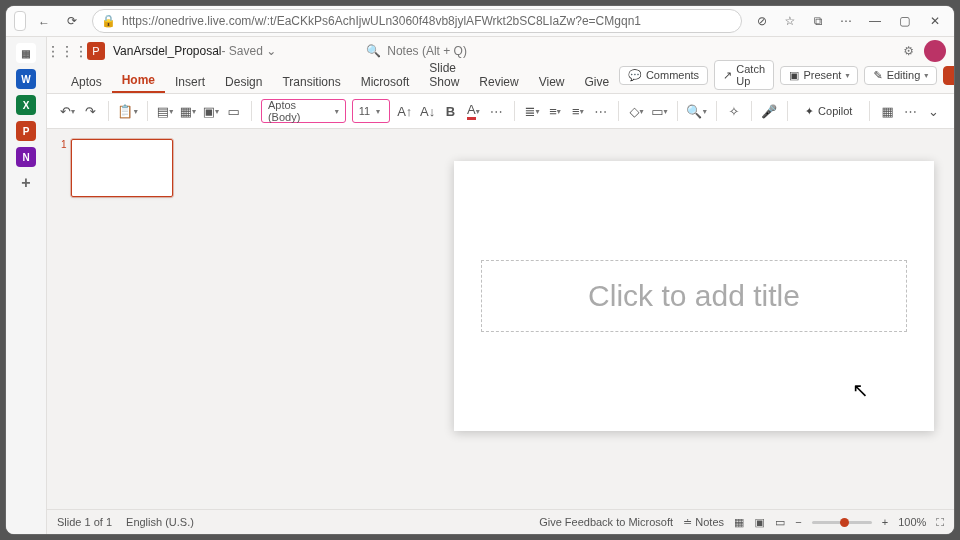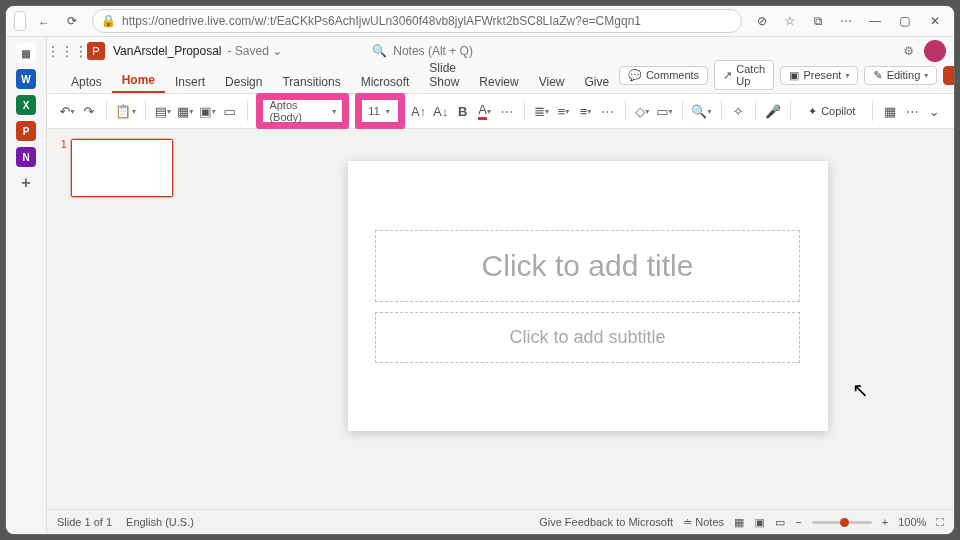--- a/index.html
+++ b/index.html
@@ -15,45 +15,45 @@
   .body{flex:1;display:flex;min-height:0}
   .sidebar{width:40px;background:#f5f5f5;border-right:1px solid #e1dfdd;display:flex;flex-direction:column;align-items:center;padding-top:6px;gap:6px}
   .app-ico{width:20px;height:20px;border-radius:4px;display:flex;align-items:center;justify-content:center;color:#fff;font-size:10px;font-weight:bold}
   
   .main{flex:1;display:flex;flex-direction:column;min-width:0}
   
   .hdr{height:28px;display:flex;align-items:center;padding:0 8px;background:#faf9f8}
   .waffle{width:24px;height:24px;display:flex;align-items:center;justify-content:center;font-size:14px;color:#666}
   .ppico{width:18px;height:18px;background:#c43e1c;border-radius:3px;margin:0 8px;color:#fff;font-size:11px;display:flex;align-items:center;justify-content:center}
   .fname{font-weight:400;color:#222}
-  .saved{color:#777;margin-left:6px}
+  .saved{color:#777;}
   .search{margin-left:90px;display:flex;align-items:center;color:#777}
   .hdr-right{margin-left:auto;display:flex;align-items:center;gap:10px}
   .gear{color:#777}
   .avatar{width:22px;height:22px;border-radius:50%;background:#b36;display:inline-block}
   
   .tabs{height:28px;display:flex;align-items:flex-end;padding:0 14px;background:#faf9f8;border-bottom:1px solid #e1dfdd}
   .tab{padding:4px 10px;color:#444;cursor:pointer}
   .tab.active{color:#c43e1c;border-bottom:2px solid #c43e1c;font-weight:600}
   .tabs-right{margin-left:auto;display:flex;gap:6px;align-items:center;padding-bottom:3px}
   .pill{border:1px solid #d0d0d0;border-radius:4px;padding:2px 8px;background:#fff;display:flex;align-items:center;gap:4px;font-size:11px;color:#444}
   .pill.share{background:#c43e1c;color:#fff;border-color:#c43e1c}
   
   .ribbon{height:34px;background:#fff;border-bottom:1px solid #e1dfdd;display:flex;align-items:center;padding:0 12px;gap:6px;color:#555}
   .r-ico{width:22px;height:22px;display:flex;align-items:center;justify-content:center;border-radius:3px;font-size:13px}
   .r-sep{width:1px;height:20px;background:#e1dfdd;margin:0 3px}
-  .r-sel{height:22px;border:7px solid #ec4899;border-radius:3px;background:#fff;display:flex;align-items:center;padding:0 6px;font-size:11px;gap:6px}
+  .r-sel{height:22px;border:1px solid #ec4899;border-radius:3px;background:#fff;display:flex;align-items:center;padding:0 6px;font-size:11px;gap:6px}
   .caret{font-size:8px;color:#777}
   
   .work{flex:1;display:flex;min-height:0;background:#f3f2f1}
   .thumbs{width:150px;background:#f3f2f1;padding:10px 10px 10px 14px}
   .thumb-wrap{display:flex;gap:4px}
   .thumb-num{font-size:10px;color:#c43e1c}
   .thumb{width:100px;height:56px;background:#fff;border:1.5px solid #c43e1c;outline:1px solid rgba(196,62,28,.3);border-radius:2px;box-shadow:0 1px 3px rgba(0,0,0,.1)}
-  .canvas-wrap{flex:1;display:flex;align-items:flex-start;justify-content:center;padding:32px 20px;overflow:hidden}
+  .canvas-wrap{flex:1;display:flex;align-items:flex-start;justify-content:flex-end;padding:32px 20px;overflow:hidden}
   .slide{width:480px;height:270px;background:#fff;box-shadow:0 2px 10px rgba(0,0,0,.2);display:flex;flex-direction:column;align-items:center;justify-content:center;gap:10px}
   .ph{border:1px dashed #c0c0c0;width:84%;text-align:center;color:#aaa}
   .ph.title{font-size:30px;padding:18px 10px}
   .ph.sub{font-size:18px;padding:14px 10px}
   .cursor{position:absolute;left:852px;top:378px;font-size:20px;color:#000;pointer-events:none}
   
   .status{height:24px;background:#f3f2f1;border-top:1px solid #e1dfdd;display:flex;align-items:center;padding:0 10px;font-size:11px;color:#555;gap:14px}
   .status .r{margin-left:auto;display:flex;align-items:center;gap:10px}
   .zoom-track{width:60px;height:3px;background:#c8c8c8;border-radius:2px;position:relative}
   .zoom-thumb{position:absolute;left:28px;top:-3px;width:9px;height:9px;background:#c43e1c;border-radius:50%}
@@ -199,21 +199,20 @@
       <div class="work">
         <div class="thumbs">
           <div class="thumb-wrap">
             <span class="thumb-num">1</span>
             <div class="thumb"></div>
           </div>
         </div>
         <div class="canvas-wrap">
           <div class="slide">
             <div class="ph title">Click to add title</div>
-            <div class="ph sub">Click to add subtitle</div>
           </div>
         </div>
       </div>
 
       <div class="status">
         <span>Slide 1 of 1</span>
         <span>English (U.S.)</span>
         <div class="r">
           <span>Give Feedback to Microsoft</span>
           <span>≐ <span>Notes</span></span>

